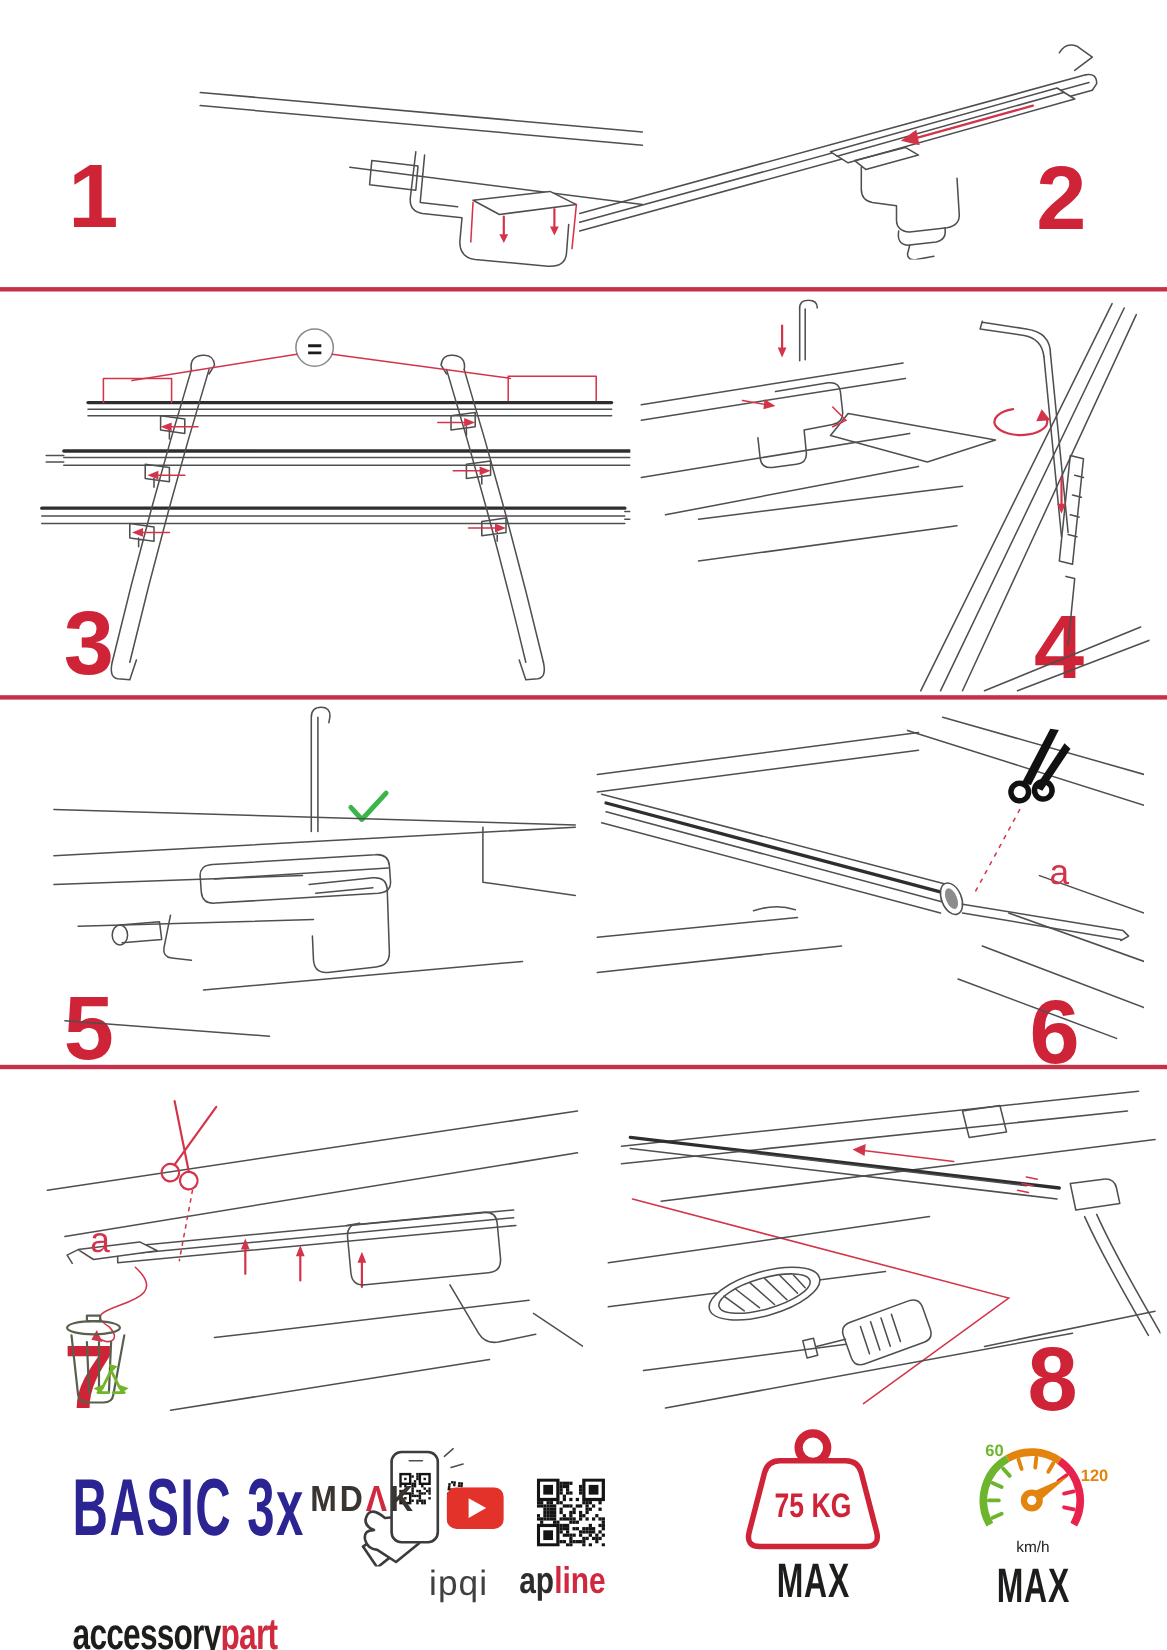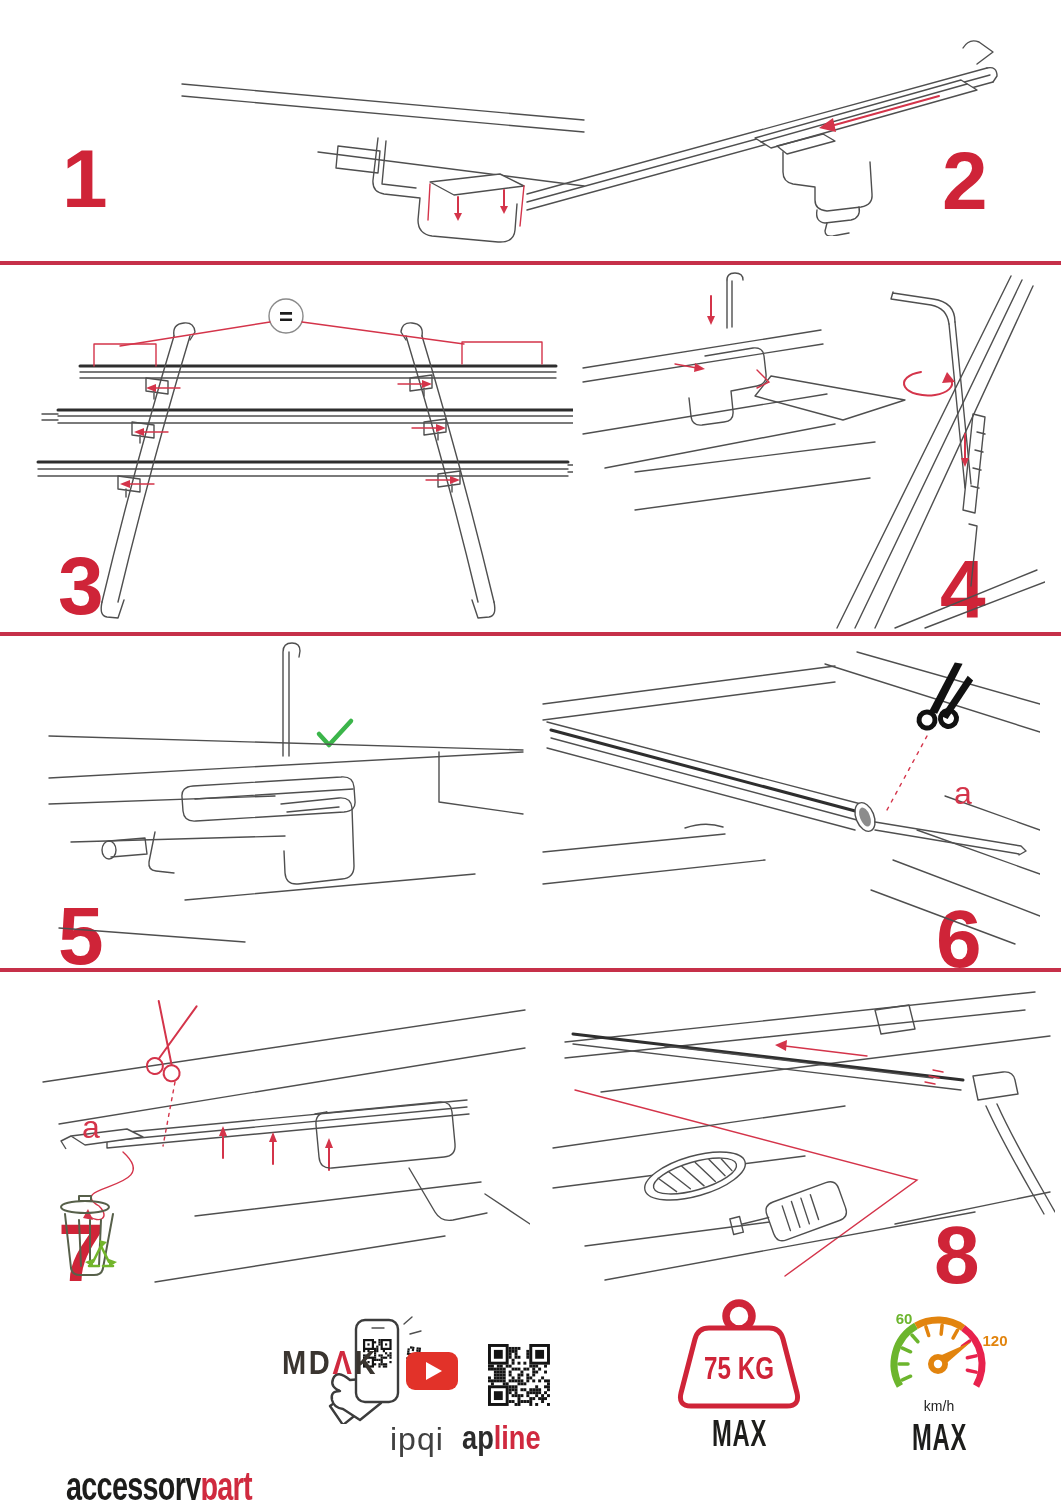--- a/index.html
+++ b/index.html
@@ -26,25 +26,25 @@
   .basic-txt{display:inline-block;font-weight:bold;font-size:72px;color:#2b2492;
              transform:scale(0.62,1.02);transform-origin:0 0;letter-spacing:2px;line-height:1;white-space:nowrap;}
   .brand{position:absolute;font-size:40px;font-weight:bold;letter-spacing:-1px;line-height:1;white-space:nowrap;margin-top:48px;}
   .brand-in{display:inline-block;transform:scaleX(0.72);transform-origin:0 0;}
   .brand-black{color:#1d1d1b;}
   .brand-red{color:#d02a3f;}
   .mdak{position:absolute;font-size:33px;font-weight:bold;color:#3a3530;letter-spacing:3px;white-space:nowrap;}
   .mdak-in{display:inline-block;transform:scaleX(0.88);transform-origin:0 0;}
   .mdak-red{color:#d02a3f;}
   .ipqi{position:absolute;font-size:32px;color:#404040;letter-spacing:1px;}
-  .apline{position:absolute;font-size:34px;font-weight:bold;white-space:nowrap;}
+  .apline{position:absolute;font-size:34px;font-weight:bold;white-space:nowrap;margin-left:10px;}
   .apline-in{display:inline-block;transform:scaleX(0.8);transform-origin:0 0;letter-spacing:0px;}
   .ap-black{color:#2c2c2c;}
   .ap-red{color:#d0293f;}
-  .maxlbl{position:absolute;text-align:center;font-size:36px;font-weight:bold;color:#1d1d1b;line-height:1;}
+  .maxlbl{position:absolute;text-align:center;font-size:44px;font-weight:bold;color:#1d1d1b;line-height:1;}
   .maxlbl span{display:inline-block;transform:scaleX(0.66);transform-origin:50% 50%;letter-spacing:1px;}
 </style>
 </head>
 <body>
 
 <div class="page">
 
   <div class="sep" style="top:261px"></div>
   <div class="sep" style="top:632px"></div>
   <div class="sep" style="top:968px"></div>
@@ -238,20 +238,23 @@
       <ellipse class="ln" cx="0" cy="0" rx="43" ry="14"></ellipse>
       <path class="ln" stroke-width="0.9" d="M-36 -8 l14 18 M-24 -11 l16 22 M-10 -13 l16 25 M4 -13 l14 24 M18 -12 l11 20 M30 -9 l7 14"></path>
     </g>
     <g transform="translate(228,218) rotate(-14)">
       <path class="lnf" d="M0 0 L56 -6 q10 -1 11 9 l2 20 q1 10 -9 11 L4 40 q-10 1 -11 -9 l-2 -20 q-1 -10 9 -11 z"></path>
       <path class="ln" d="M-8 14 h-28 M-36 6 v16 M-46 6 h10 v16 h-10 z"></path>
       <path class="ln" stroke-width="0.9" d="M8 6 l2 26 M18 4 l2 27 M28 3 l2 27 M38 2 l2 26"></path>
     </g>
   </svg>
 
+  <div class="art" style="left:66px;top:1334px">
+    <span class="basic-txt">BASIC 3x</span>
+  </div>
   <div class="brand" style="left:66px;top:1418px">
     <span class="brand-in"><span class="brand-black">accessory</span><span class="brand-red">part</span></span>
   </div>
 
   <svg class="art" style="left:316px;top:1314px" width="112" height="110" viewBox="0 0 112 110">
     <path class="ln2" d="M14 92 l20 -14 l13 17 l-20 16 z"></path>
     <path class="ln2" d="M34 66 q-13 -11 -17 -1 q-3 8 7 12 q-10 0 -8 9 q2 8 11 9 l17 11 l21 -17 l-7 -25 z"></path>
     <rect class="ln2" x="40" y="6" width="42" height="82" rx="9"></rect>
     <path class="ln" d="M56 14 h12"></path>
     <g id="qr-phone" transform="translate(47,25)">

